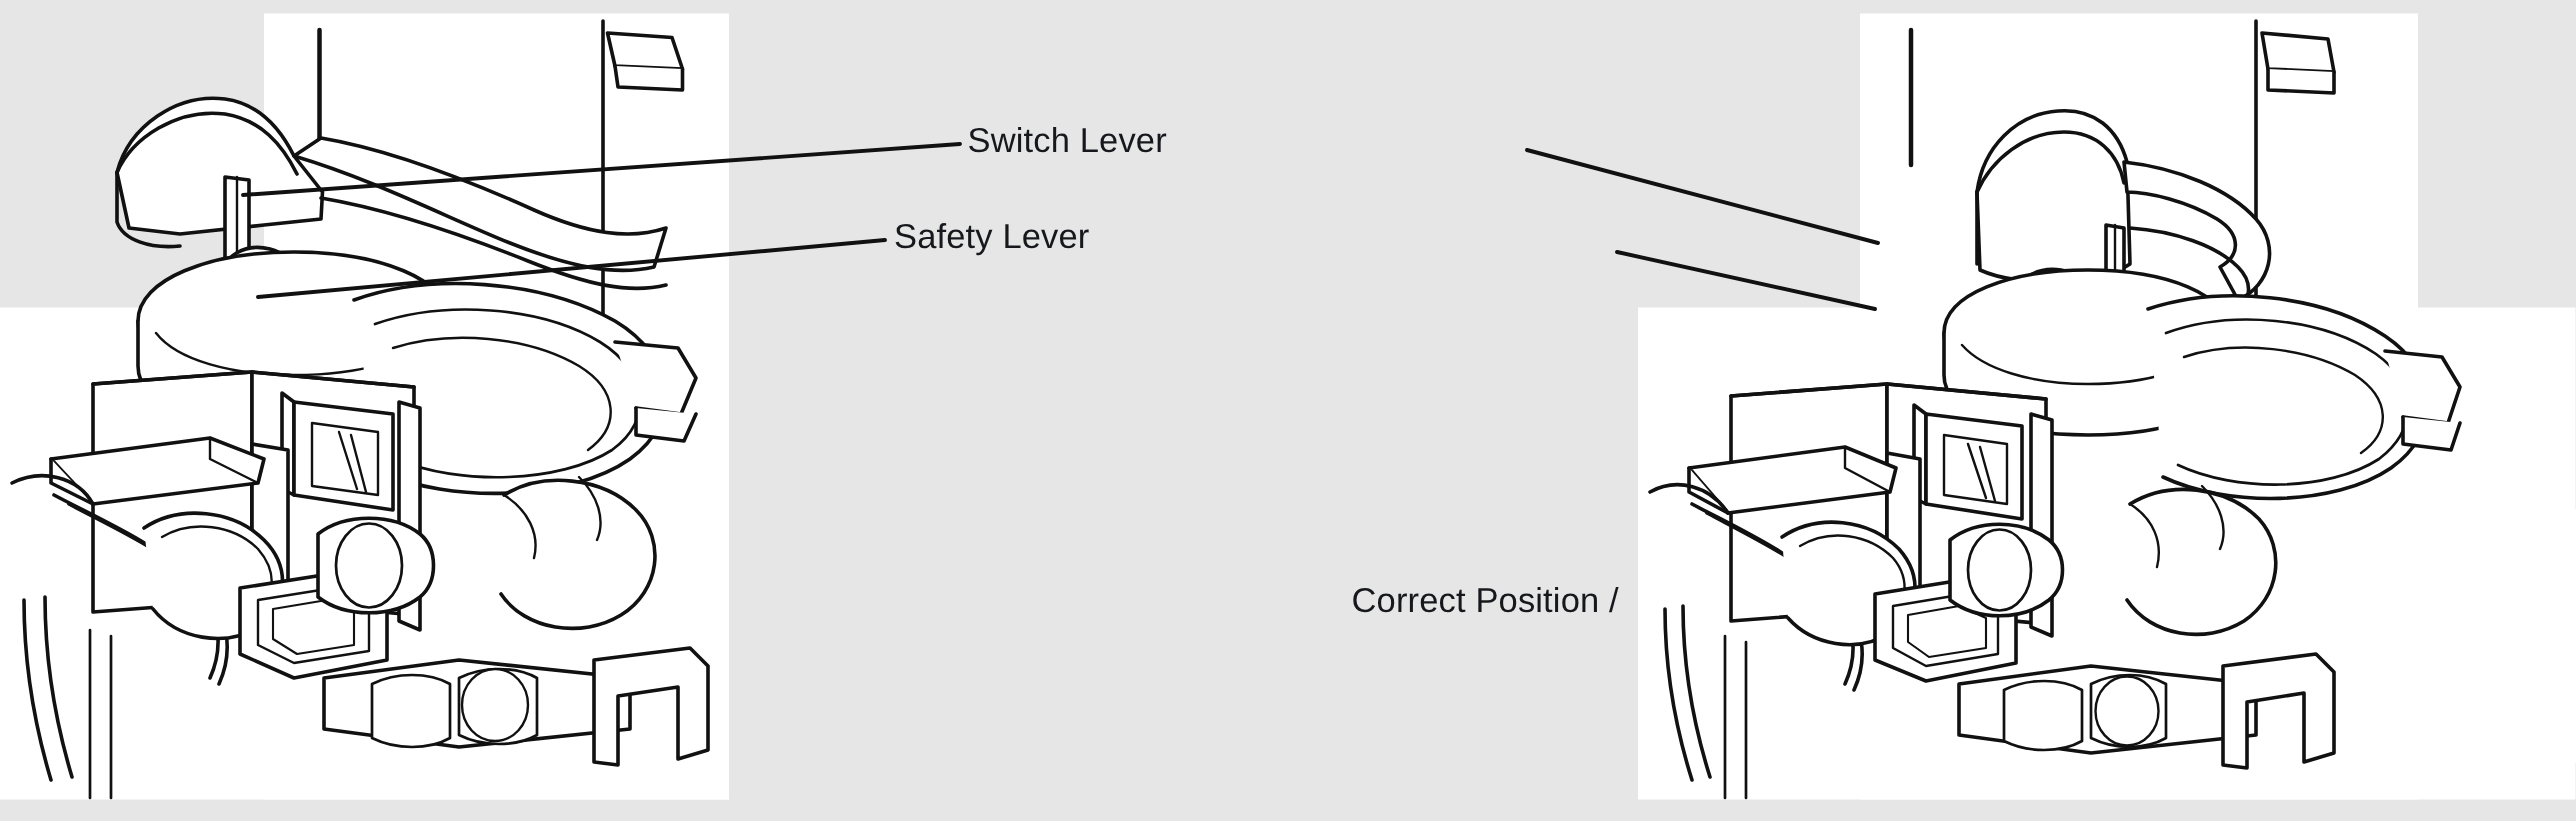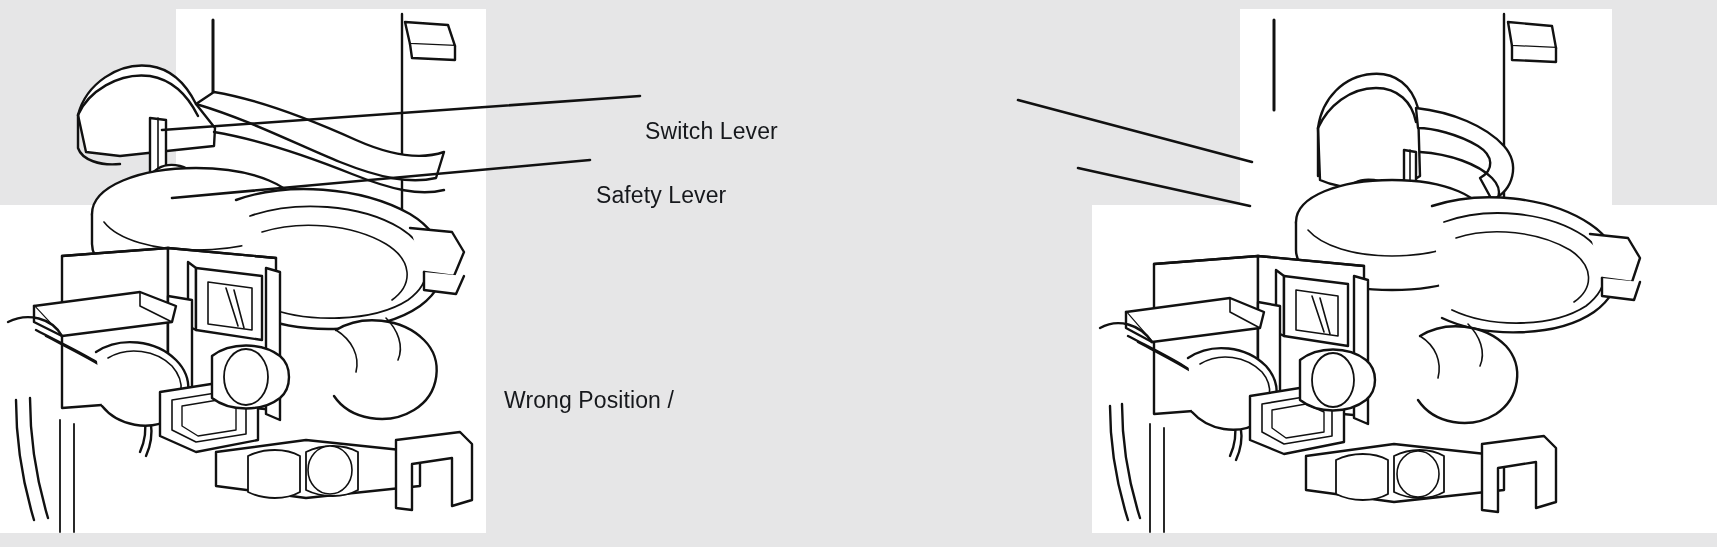--- a/index.html
+++ b/index.html
@@ -22,21 +22,20 @@
   .art{position:absolute;top:0;left:0;width:1717px;height:547px;overflow:visible;}
 
   
   .callout{
     position:absolute;
     color:#16181c;
     font-size:23px;
     line-height:1;
     white-space:nowrap;
     letter-spacing:.1px;
-    margin-top:38px;
   }
   #label-switch-lever{left:645px;top:82px;}
   #label-safety-switch{left:596px;top:146px;}
 
   
   .caption{
     position:absolute;
     color:#16181c;
     font-size:23px;
     line-height:1;
@@ -276,16 +275,16 @@
     <line x1="640" y1="96" x2="162" y2="130"></line>
     <line x1="590" y1="160" x2="172" y2="198"></line>
     <line x1="1018" y1="100" x2="1252" y2="162"></line>
     <line x1="1078" y1="168" x2="1250" y2="206"></line>
   </svg>
 
   <div class="callout" id="label-switch-lever">Switch Lever</div>
 
   <div class="callout" id="label-safety-switch">Safety Lever</div>
 
-  <div class="caption" id="caption-wrong">Wrong Position /</div>
-
+
+  <div class="caption" id="caption-correct">Correct Position /</div>
 
 </div>
 
 </body></html>

